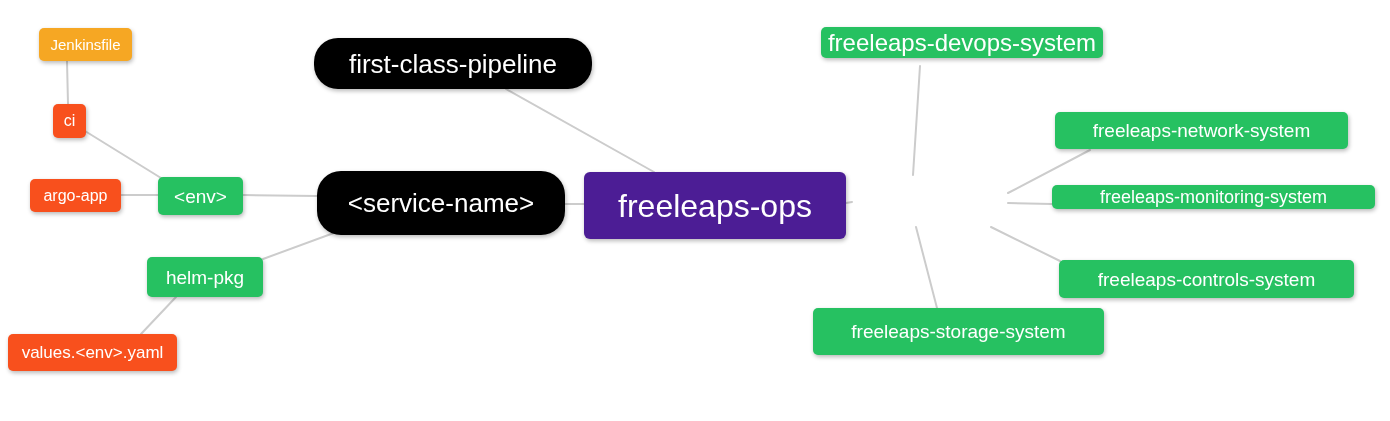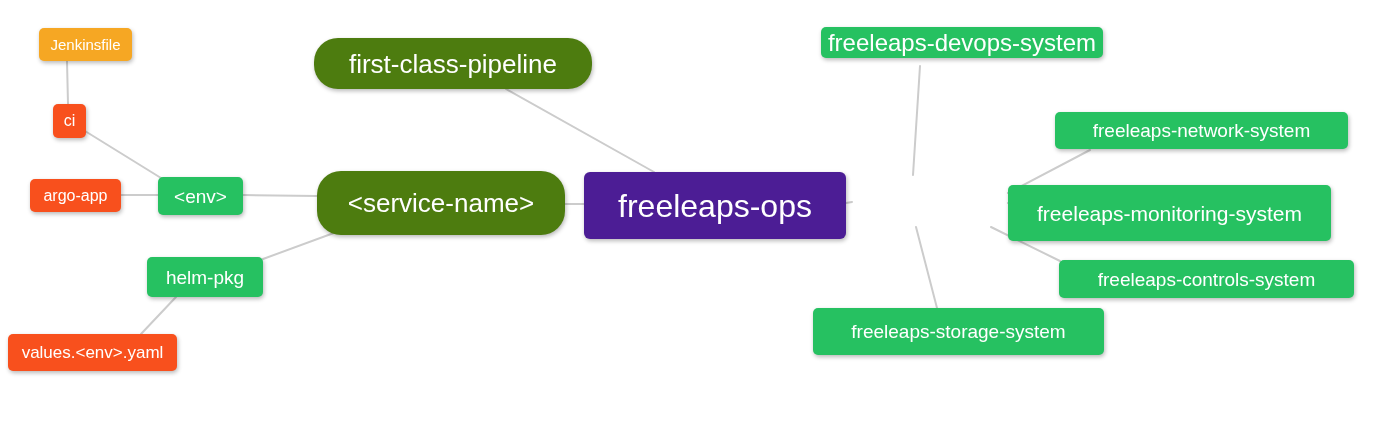--- a/index.html
+++ b/index.html
@@ -29,21 +29,21 @@
     justify-content: center;
     color: #ffffff;
     border-radius: 6px;
     box-shadow: 1px 2px 4px rgba(0,0,0,0.28);
     white-space: nowrap;
     cursor: pointer;
     user-select: none;
     line-height: 1;
   }
   .node--sm { border-radius: 5px; }
-  .node--blue   { background: #4d7c0f; border-radius: 24px; }
+  .node--blue   { background: #000000; border-radius: 24px; }
   .node--green  { background: #26c161; }
   .node--orange { background: #f6a723; }
   .node--red    { background: #f8501d; }
   .node--dark   { background: #4c1d95; }
 </style>
 </head>
 <body>
 
 <div class="canvas">
 
@@ -80,19 +80,19 @@
 
 
   <div class="node node--green node--sm" style="left:147px;top:257px;width:116px;height:40px;font-size:19px">helm-pkg</div>
 
   <div class="node node--red node--sm" style="left:8px;top:334px;width:169px;height:37px;font-size:17px">values.&lt;env&gt;.yaml</div>
 
   <div class="node node--green node--sm" style="left:821px;top:27px;width:282px;height:31px;font-size:24px">freeleaps-devops-system</div>
 
   <div class="node node--green node--sm" style="left:1055px;top:112px;width:293px;height:37px;font-size:19px">freeleaps-network-system</div>
 
-  <div class="node node--green node--sm" style="left:1008px;top:185px;width:323px;height:56px;font-size:21px">freeleaps-monitoring-system</div>
+  <div class="node node--green node--sm" style="left:1052px;top:185px;width:323px;height:24px;font-size:18px">freeleaps-monitoring-system</div>
 
   <div class="node node--green node--sm" style="left:1059px;top:260px;width:295px;height:38px;font-size:19px">freeleaps-controls-system</div>
 
   <div class="node node--green node--sm" style="left:813px;top:308px;width:291px;height:47px;font-size:19px">freeleaps-storage-system</div>
 
 </div>
 
 </body></html>

